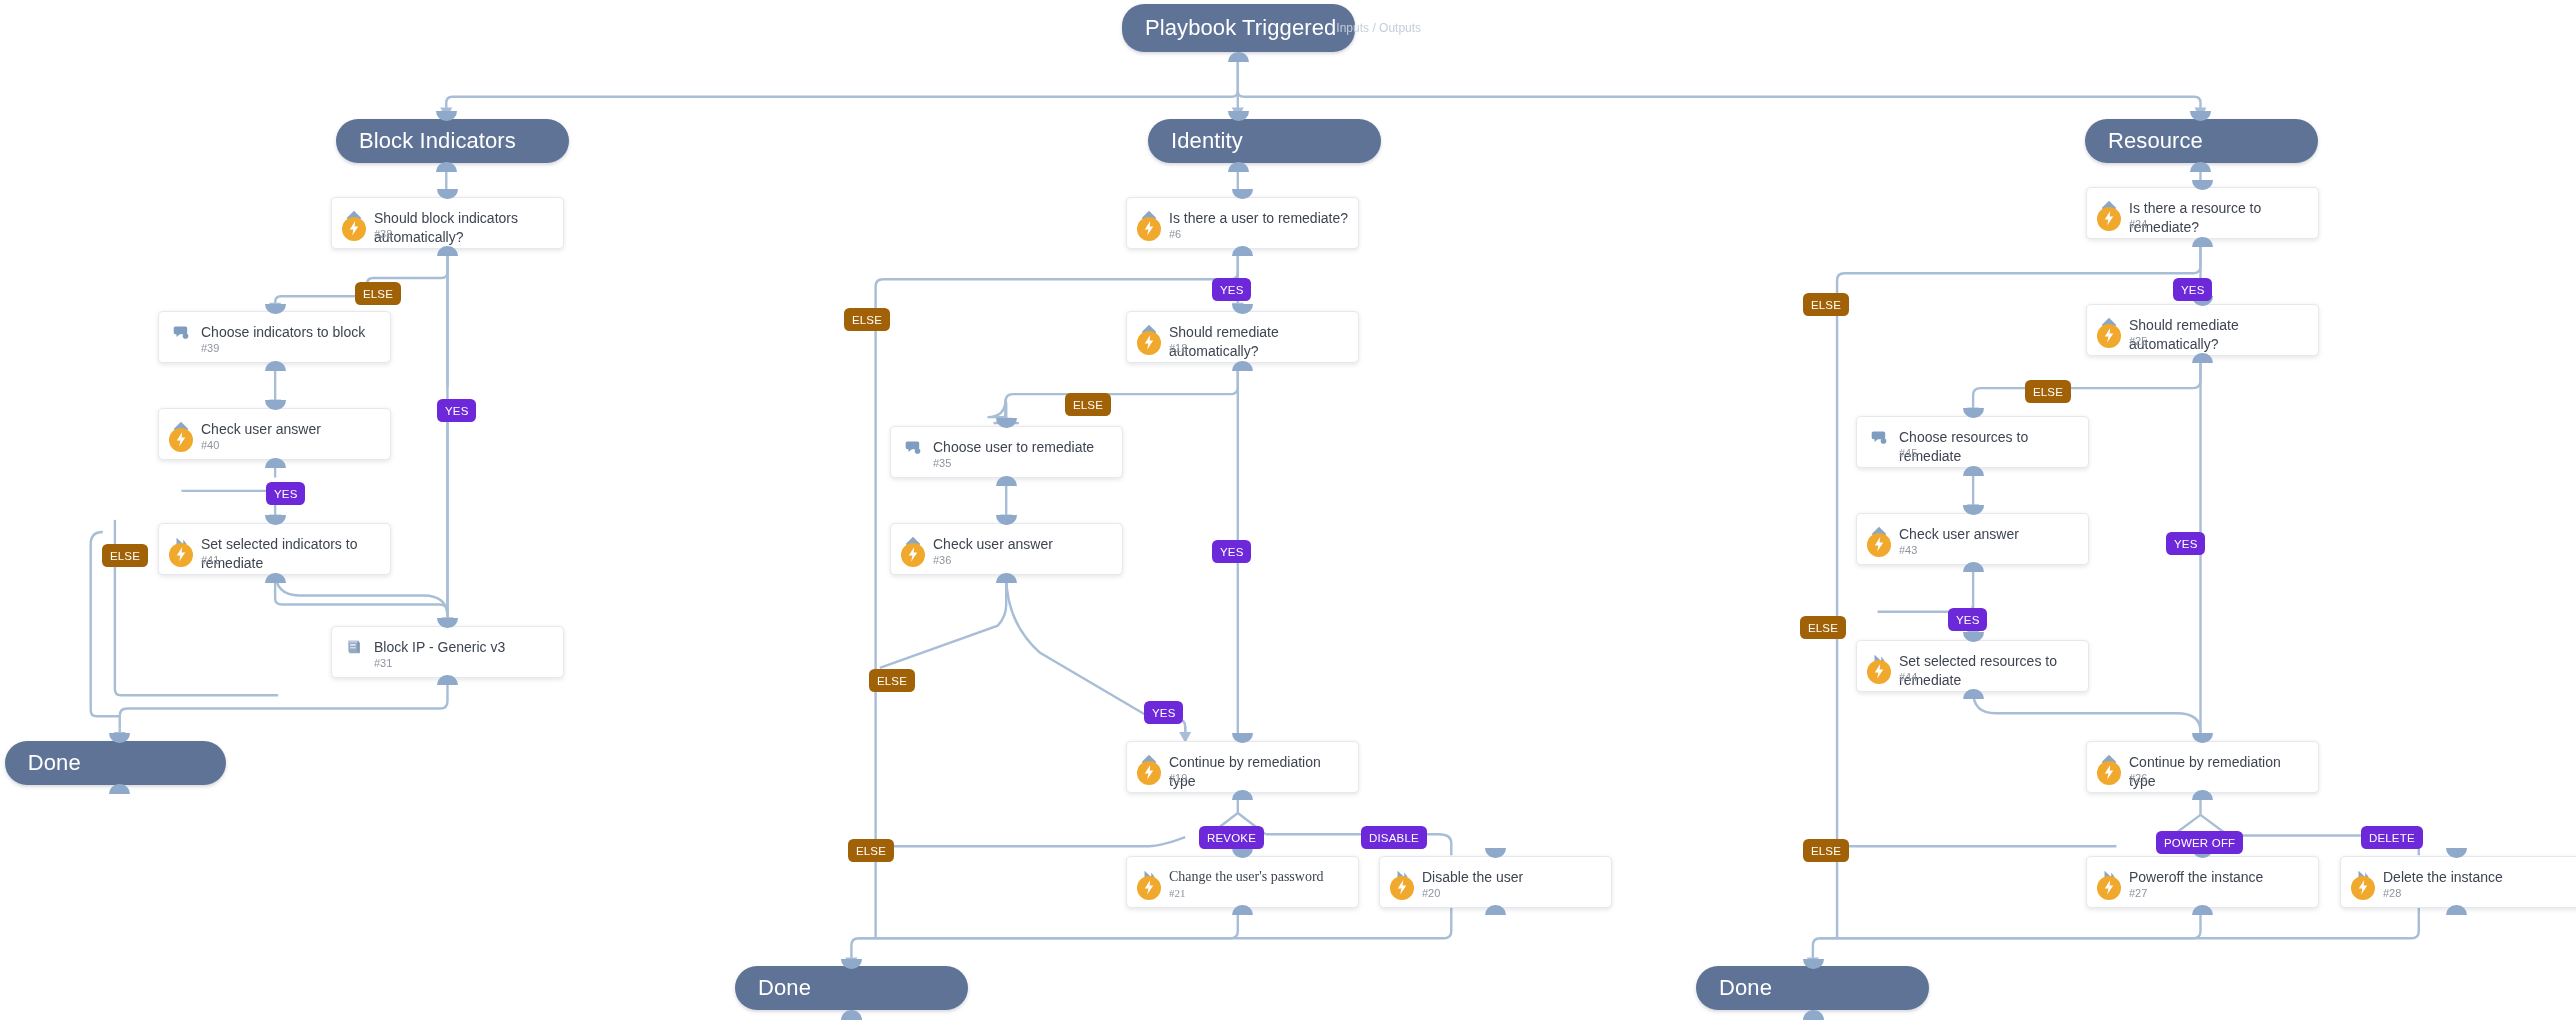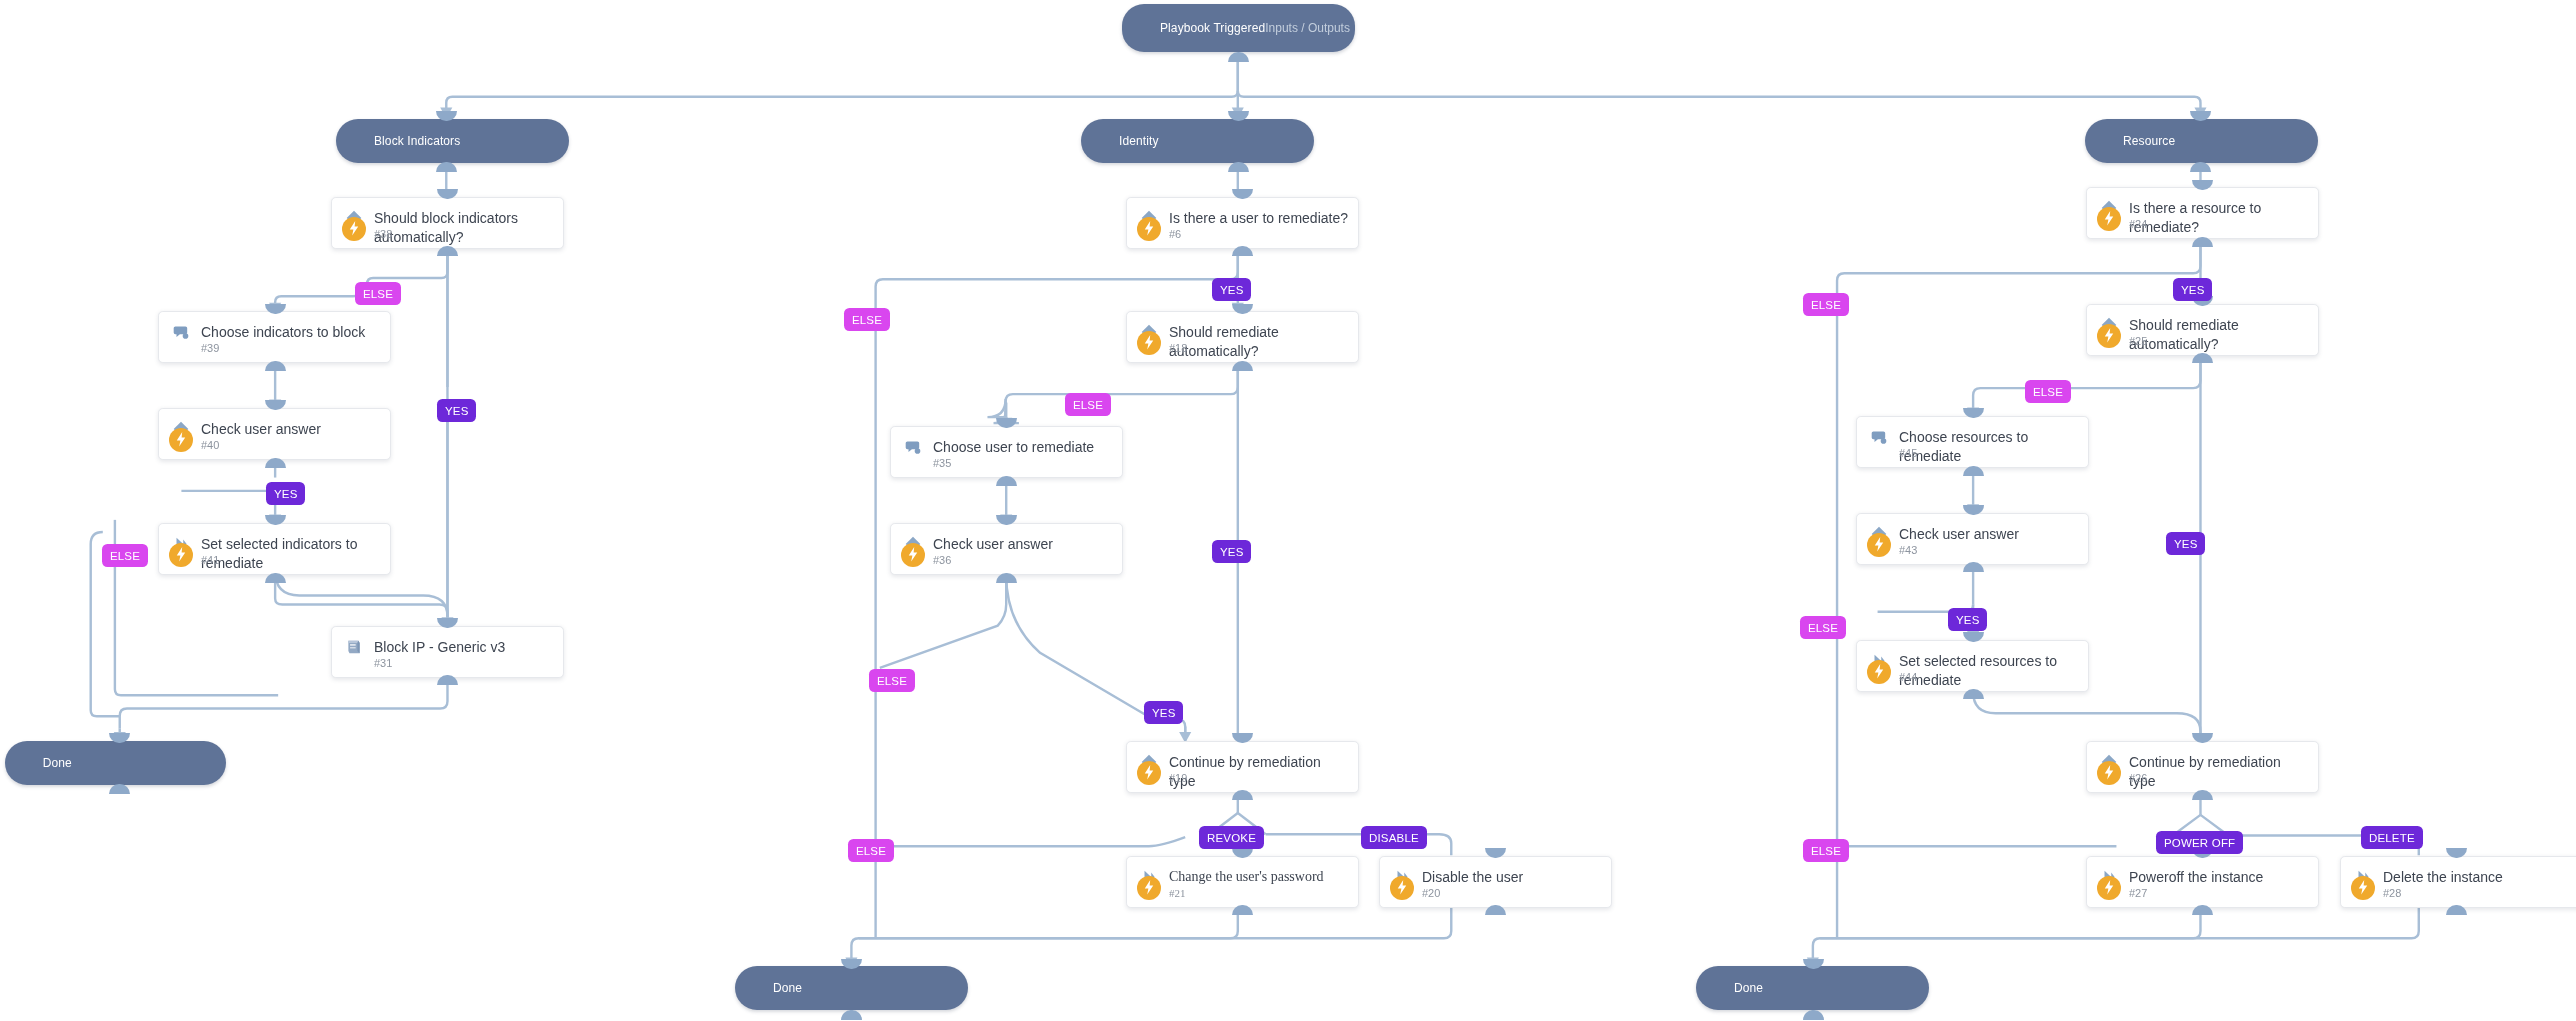--- a/index.html
+++ b/index.html
@@ -24,23 +24,23 @@
   .pill {
     position: absolute;
     background: #5f7397;
     border-radius: 22px;
     display: flex;
     align-items: center;
     box-shadow: 0 1.8px 3.6px rgba(60,70,90,0.22);
     color: #ffffff;
   }
   .pill .pill-label {
-    font-size: 12px;
+    font-size: 22px;
     color: #ffffff;
-    padding-left: 38px;
+    padding-left: 23px;
     letter-spacing: 0.1px;
     white-space: nowrap;
   }
   .pill .pill-sub {
     font-size: 12px;
     color: #c3cedd;
     margin-left: auto;
     padding-right: 23px;
     white-space: nowrap;
   }
@@ -89,21 +89,21 @@
     position: absolute;
     display: flex; align-items: center; justify-content: center;
     border-radius: 5.4px;
     font-size: 11.5px;
     letter-spacing: 0.2px;
     color: #ffffff;
     white-space: nowrap;
     padding: 0 7.9px;
     height: 23px;
   }
-  .badge.else { background: #d946ef; }
+  .badge.else { background: #a16207; }
   .badge.yes,
   .badge.branch { background: #6d28d9; }
 
   
   .socket {
     position: absolute;
     width: 20.6px; height: 10.3px;
     background: #8ea9c9;
   }
   .socket.in  { border-radius: 0 0 13.3px 13.3px; }
@@ -228,21 +228,21 @@
     <span class="pill-sub">Inputs / Outputs</span>
   </div>
   <div class="socket out" style="left:1228px; top:52px;"></div>
 
   <div class="pill" style="left:336px; top:119px; width:233px; height:44px;">
     <span class="pill-label">Block Indicators</span>
   </div>
   <div class="socket in" style="left:436px; top:111px;"></div>
   <div class="socket out" style="left:436px; top:162px;"></div>
 
-  <div class="pill" style="left:1081px; top:119px; width:233px; height:44px;">
+  <div class="pill" style="left:1148px; top:119px; width:233px; height:44px;">
     <span class="pill-label">Identity</span>
   </div>
   <div class="socket in" style="left:1228px; top:111px;"></div>
   <div class="socket out" style="left:1228px; top:162px;"></div>
 
   <div class="pill" style="left:2085px; top:119px; width:233px; height:44px;">
     <span class="pill-label">Resource</span>
   </div>
   <div class="socket in" style="left:2190px; top:111px;"></div>
   <div class="socket out" style="left:2190px; top:162px;"></div>

